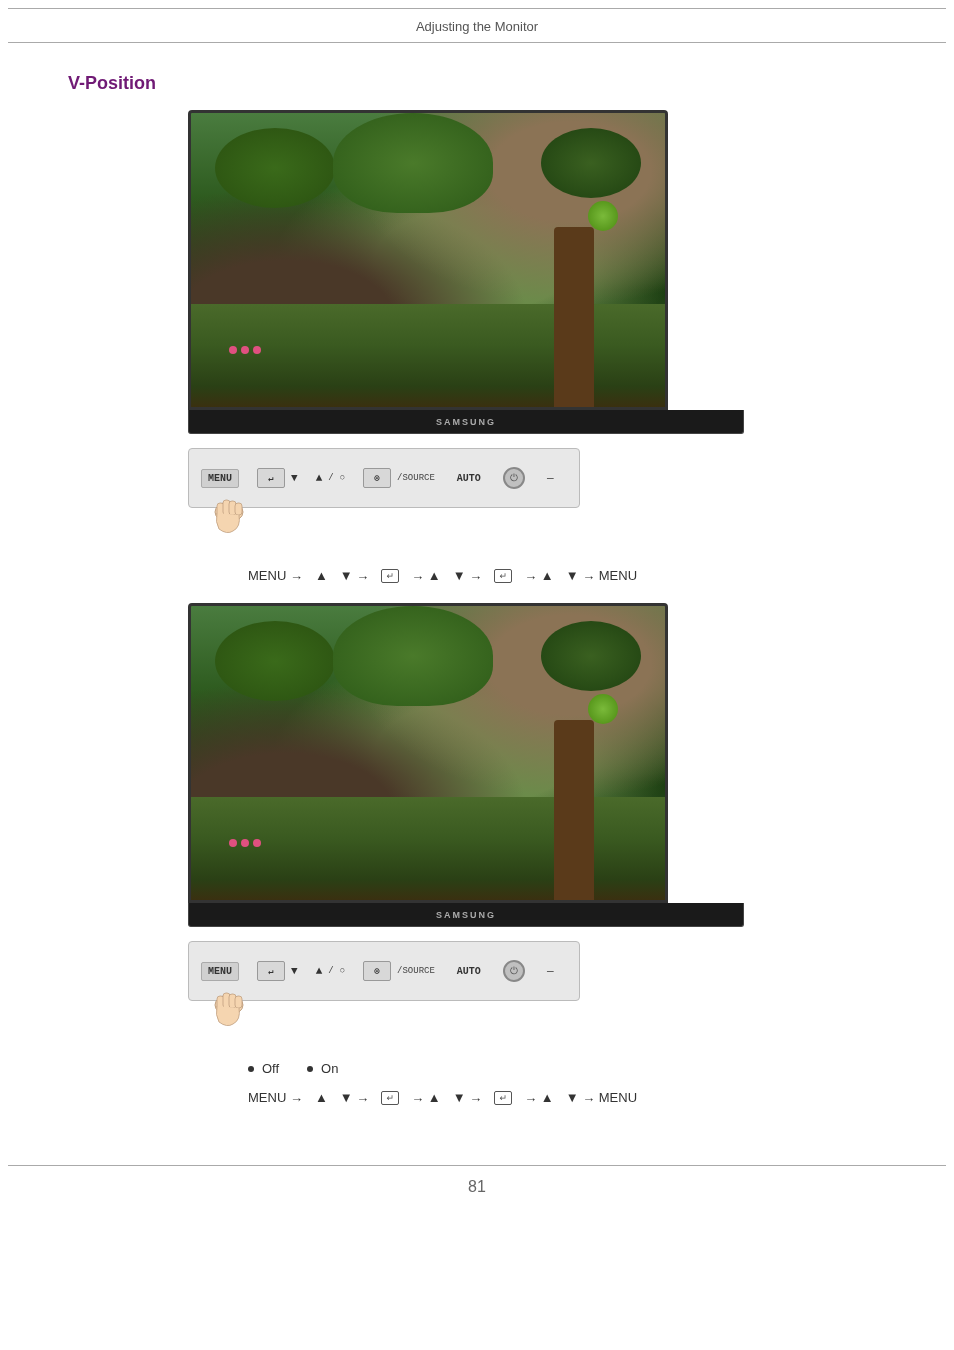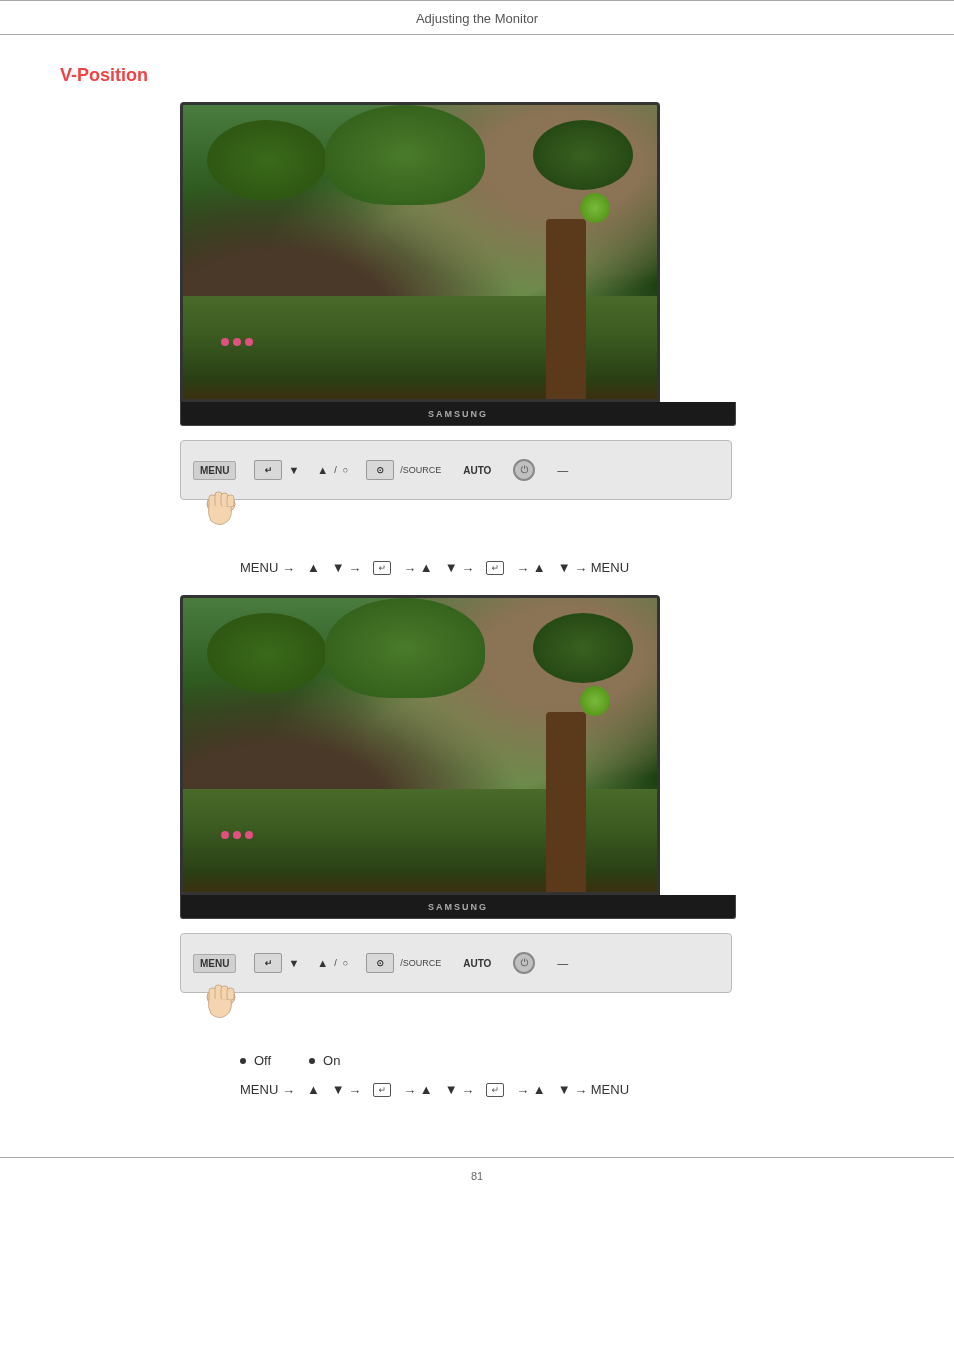--- a/index.html
+++ b/index.html
@@ -13,21 +13,21 @@
       min-height: 1350px;
       background: #ffffff;
       font-family: Arial, sans-serif;
       font-size: 14px;
       color: #333;
     }
 
     .page-container {
       width: 954px;
       min-height: 1350px;
-      padding: 0;
+      padding: 8px;
       position: relative;
     }
 
     .top-rule {
       width: 100%;
       border-top: 1px solid #aaa;
       margin-bottom: 4px;
     }
 
     .header-title {
@@ -39,21 +39,21 @@
       margin-bottom: 20px;
     }
 
     .content-area {
       padding: 10px 60px 30px 60px;
     }
 
     .section-heading {
       font-size: 18px;
       font-weight: bold;
-      color: #ef4444;
+      color: #701a75;
       margin-bottom: 16px;
     }
 
     .monitor-image-wrapper {
       margin-left: 120px;
       margin-bottom: 14px;
     }
 
     .monitor-screen {
       width: 480px;
@@ -169,30 +169,31 @@
       letter-spacing: 2px;
       font-weight: bold;
     }
 
     .control-panel-wrapper {
       margin-left: 120px;
       margin-bottom: 20px;
     }
 
     .control-panel {
-      width: 552px;
+      width: 392px;
       height: 60px;
       background: #e8e8e8;
       border: 1px solid #bbb;
       border-radius: 4px;
       display: flex;
       align-items: center;
       padding: 0 12px;
       gap: 18px;
       position: relative;
+      font-family: Liberation Mono, monospace;
     }
 
     .control-panel .menu-btn {
       font-size: 10px;
       font-weight: bold;
       color: #333;
       background: #d0d0d0;
       padding: 3px 6px;
       border-radius: 2px;
       border: 1px solid #aaa;
@@ -289,21 +290,21 @@
       border: 1.5px solid #555;
       border-radius: 2px;
       font-size: 9px;
       color: #555;
     }
 
     .bullet-list {
       margin-left: 180px;
       margin-bottom: 14px;
       display: flex;
-      gap: 38px;
+      gap: 28px;
     }
 
     .bullet-item {
       display: flex;
       align-items: center;
       gap: 8px;
       font-size: 13px;
       color: #333;
     }
 
@@ -315,21 +316,21 @@
     }
 
     .footer-rule {
       border: none;
       border-top: 1px solid #aaa;
       margin: 10px 0 6px 0;
     }
 
     .page-number {
       text-align: center;
-      font-size: 11px;
+      font-size: 16px;
       color: #666;
       padding: 6px 0;
     }
   </style>
 </head>
 <body>
 
 <div class="page-container">
 
   <div class="top-rule"></div>

